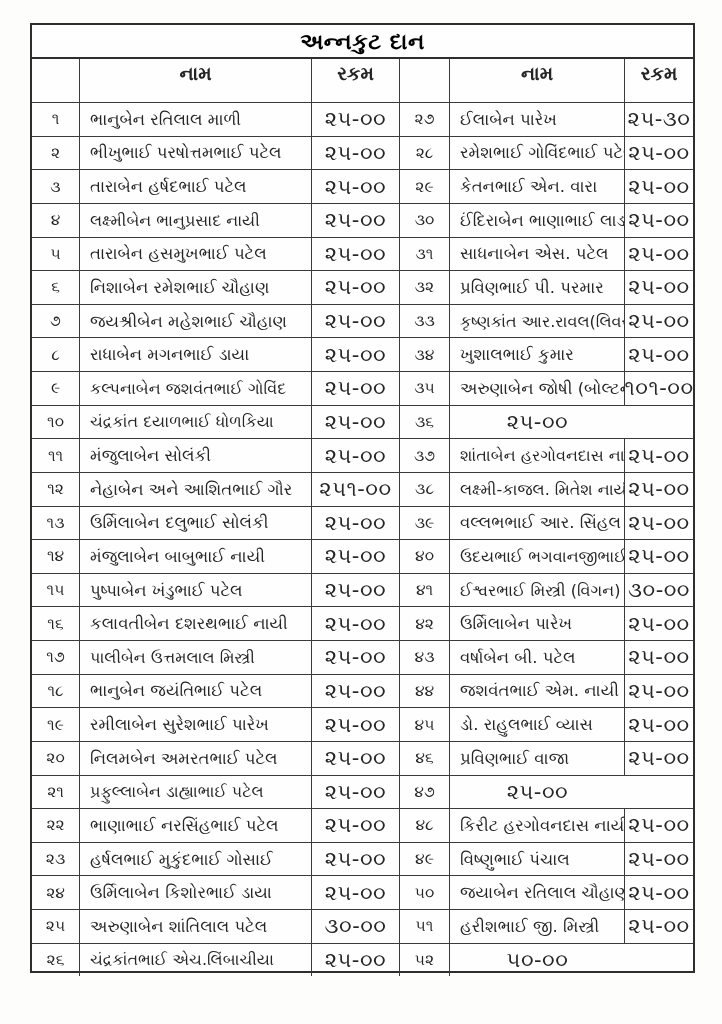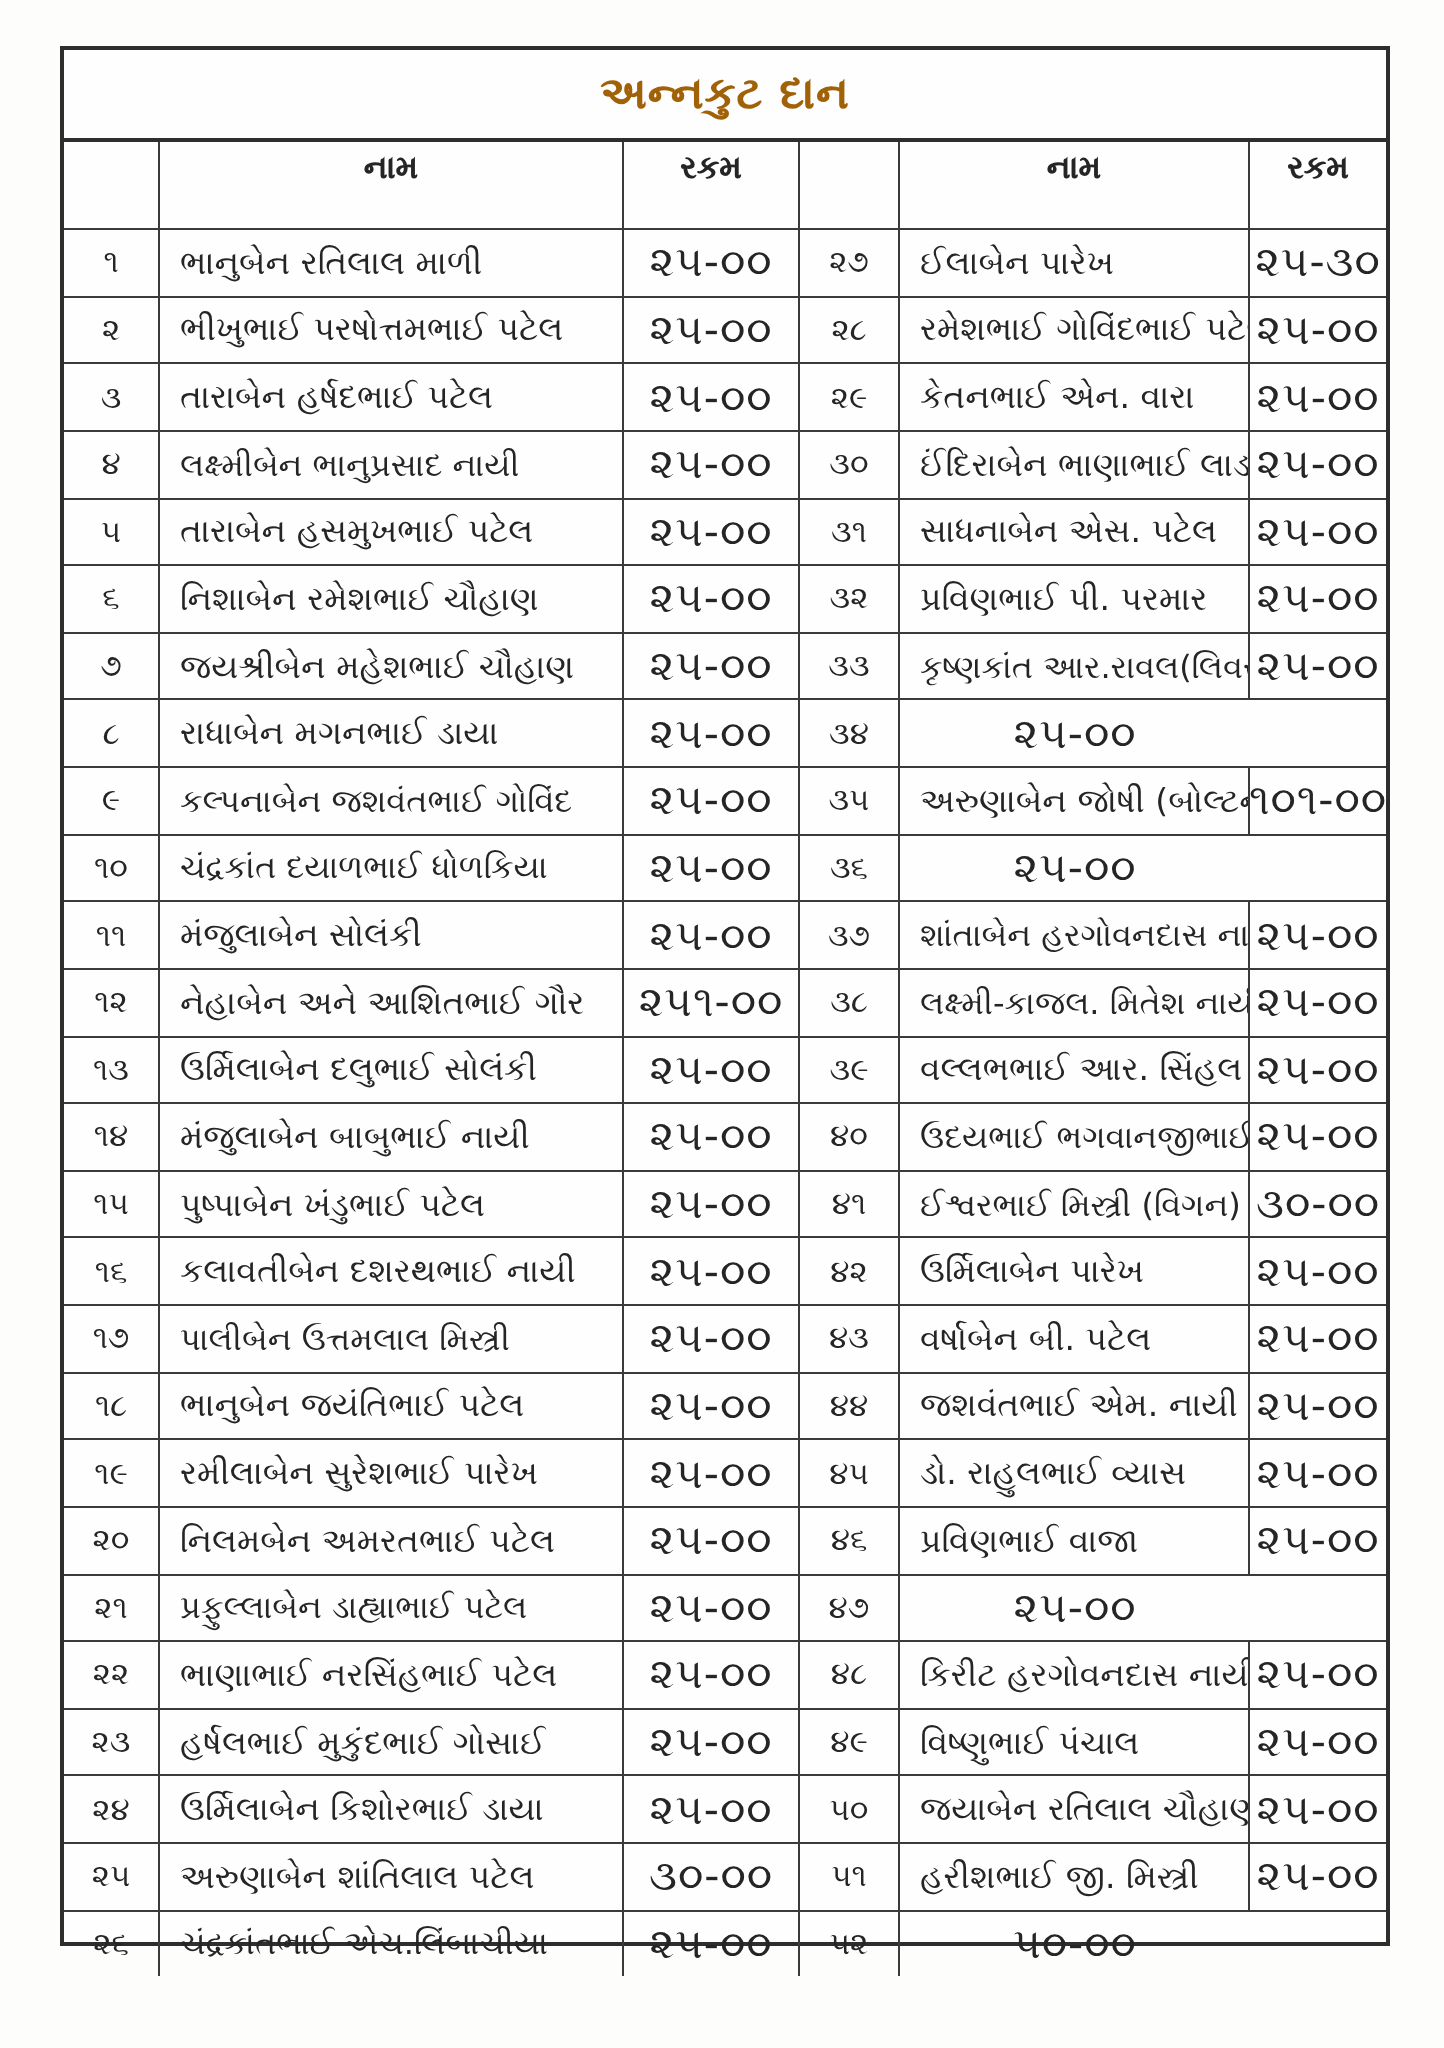--- a/index.html
+++ b/index.html
@@ -17,34 +17,34 @@
   }
   .doc-table {
     position: absolute;
     left: 30px; top: 23px;
     width: 665px; height: 950px;
     border: 2px solid #2e2e2e;
     box-sizing: border-box;
     background: #fefefe;
   }
   .title-row {
-    height: 44px;
+    height: 32px;
     display: flex; align-items: center; justify-content: center;
     font-weight: bold;
     font-size: 22px;
     letter-spacing: 0.5px;
-    color: #a16207;
+    color: #000000;
     box-sizing: border-box;
   }
   .header-row {
     height: 45px;
     border-top: 2px solid #2e2e2e;
     box-sizing: border-box;
     font-weight: bold;
-    font-size: 16px;
+    font-size: 19px;
     color: #141414;
   }
   .header-row .c { align-items: flex-start; padding-top: 3px; }
   .row, .header-row {
     display: grid;
     grid-template-columns: 48px 232px 88px 50px 175px 1fr;
   }
   .row {
     height: 33.63px;
     border-top: 1px solid #3a3a3a;
@@ -180,20 +180,23 @@
     <div class="c amt-cell last">૨૫-૦૦</div>
   </div>
 
   <div class="row">
     <div class="c sno-cell">૮</div>
     <div class="c name-cell">
             <span class="name-text">રાધાબેન મગનભાઈ ડાયા</span>
           </div>
     <div class="c amt-cell">૨૫-૦૦</div>
     <div class="c sno-cell">૩૪</div>
+    <div class="c name-cell">
+            <span class="name-text">ખુશાલભાઈ કુમાર</span>
+          </div>
     <div class="c amt-cell last">૨૫-૦૦</div>
   </div>
 
   <div class="row">
     <div class="c sno-cell">૯</div>
     <div class="c name-cell">
             <span class="name-text small">કલ્પનાબેન જશવંતભાઈ ગોવિંદ</span>
           </div>
     <div class="c amt-cell">૨૫-૦૦</div>
     <div class="c sno-cell">૩૫</div>

